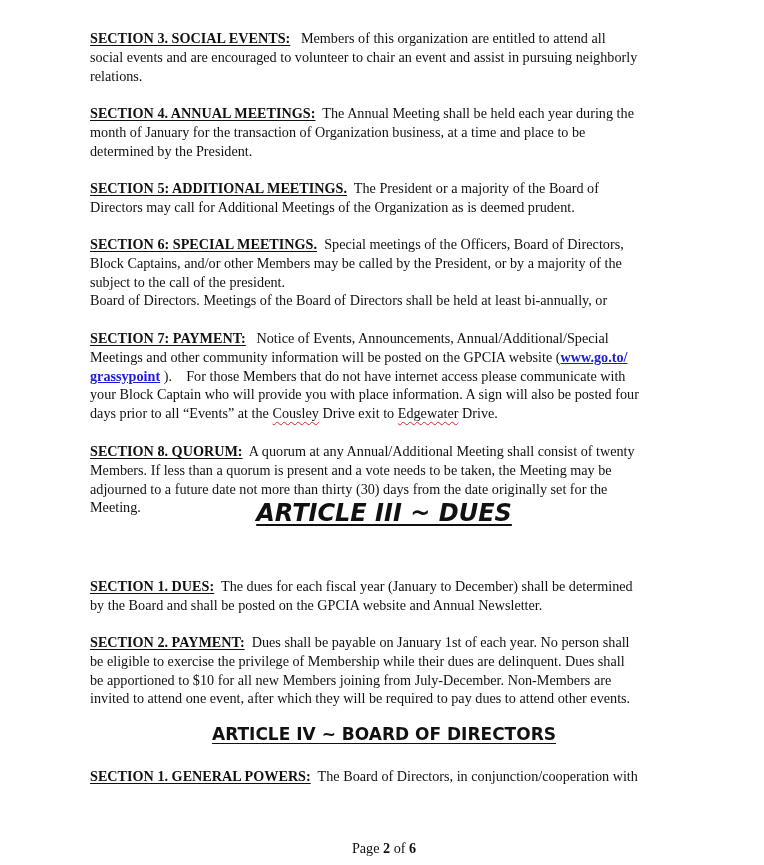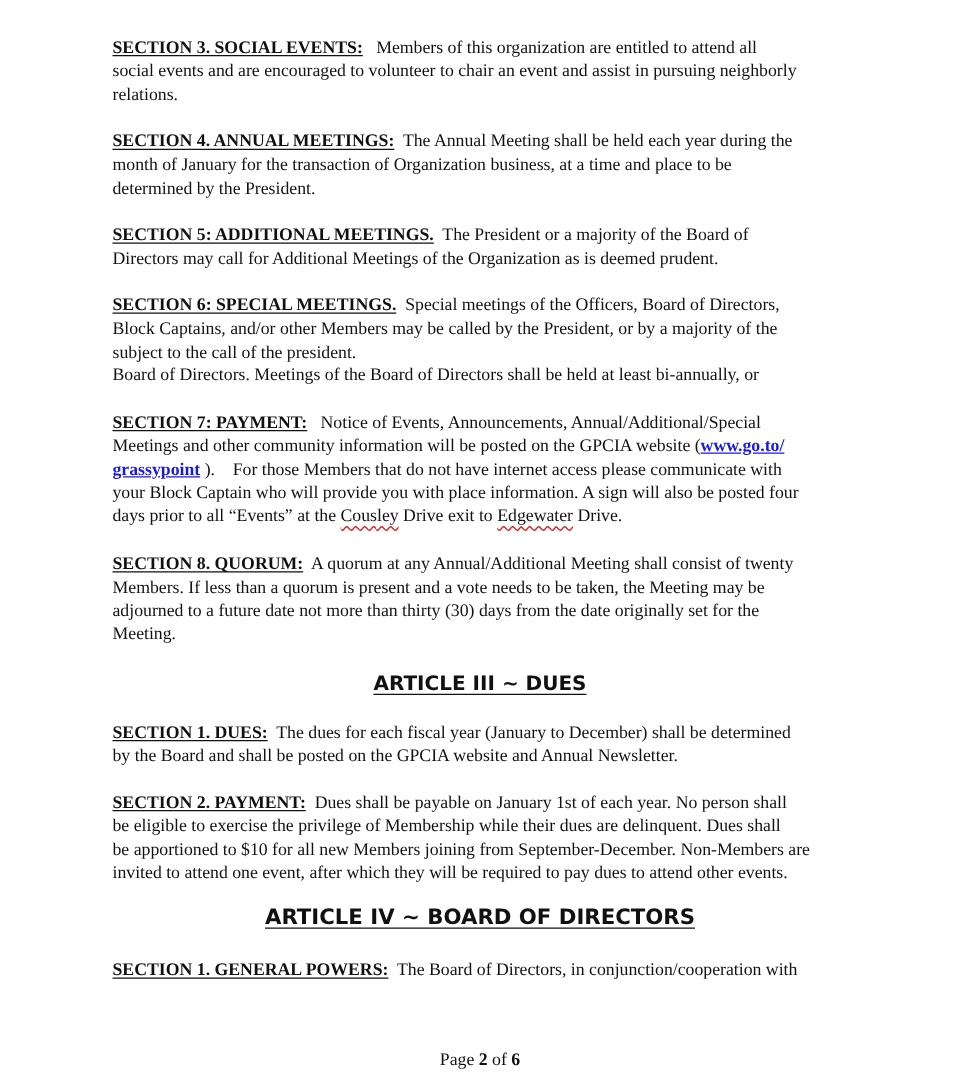--- a/index.html
+++ b/index.html
@@ -108,31 +108,31 @@
     <span class="line"><span>days prior to all “Events” at the </span><span class="squiggle">Cousley</span><span style="white-space:pre"> Drive exit to </span><span class="squiggle">Edgewater</span><span> Drive.</span></span>
   </p>
 
   <p class="para" style="top:442px;">
     <span class="line"><span class="sec-head">SECTION 8.  QUORUM:</span><span style="white-space:pre">  A quorum at any Annual/Additional Meeting shall consist of twenty</span></span>
     <span class="line">Members.  If less than a quorum is present and a vote needs to be taken, the Meeting may be</span>
     <span class="line">adjourned to a future date not more than thirty (30) days from the date originally set for the</span>
     <span class="line">Meeting.</span>
   </p>
 
-  <h2 class="article-heading" style="top:534px; font-size:16px; line-height:26px;">ARTICLE III ~ DUES</h2>
+  <h2 class="article-heading" style="top:500px; font-size:24px; line-height:26px;font-style:italic;">ARTICLE III ~ DUES</h2>
 
   <p class="para" style="top:577px;">
     <span class="line"><span class="sec-head">SECTION 1.  DUES:</span><span style="white-space:pre">  The dues for each fiscal year (January to December) shall be determined</span></span>
     <span class="line">by the Board and shall be posted on the GPCIA website and Annual Newsletter.</span>
   </p>
 
   <p class="para" style="top:633px;">
     <span class="line"><span class="sec-head">SECTION 2.  PAYMENT:</span><span style="white-space:pre">  Dues shall be payable on January 1st of each year. No person shall</span></span>
     <span class="line">be eligible to exercise the privilege of Membership while their dues are delinquent.  Dues shall</span>
-    <span class="line">be apportioned to $10 for all new Members joining from September-December.  Non-Members are</span>
+    <span class="line">be apportioned to $10 for all new Members joining from July-December.  Non-Members are</span>
     <span class="line">invited to attend one event, after which they will be required to pay dues to attend other events.</span>
   </p>
 
   <h2 class="article-heading" style="top:722px; font-size:17px; line-height:24px;">ARTICLE IV ~ BOARD OF DIRECTORS</h2>
 
   <p class="para" style="top:767px;">
     <span class="line"><span class="sec-head">SECTION 1.  GENERAL POWERS:</span><span style="white-space:pre">  The Board of Directors, in conjunction/cooperation with</span></span>
   </p>
 
   <div class="footer">

